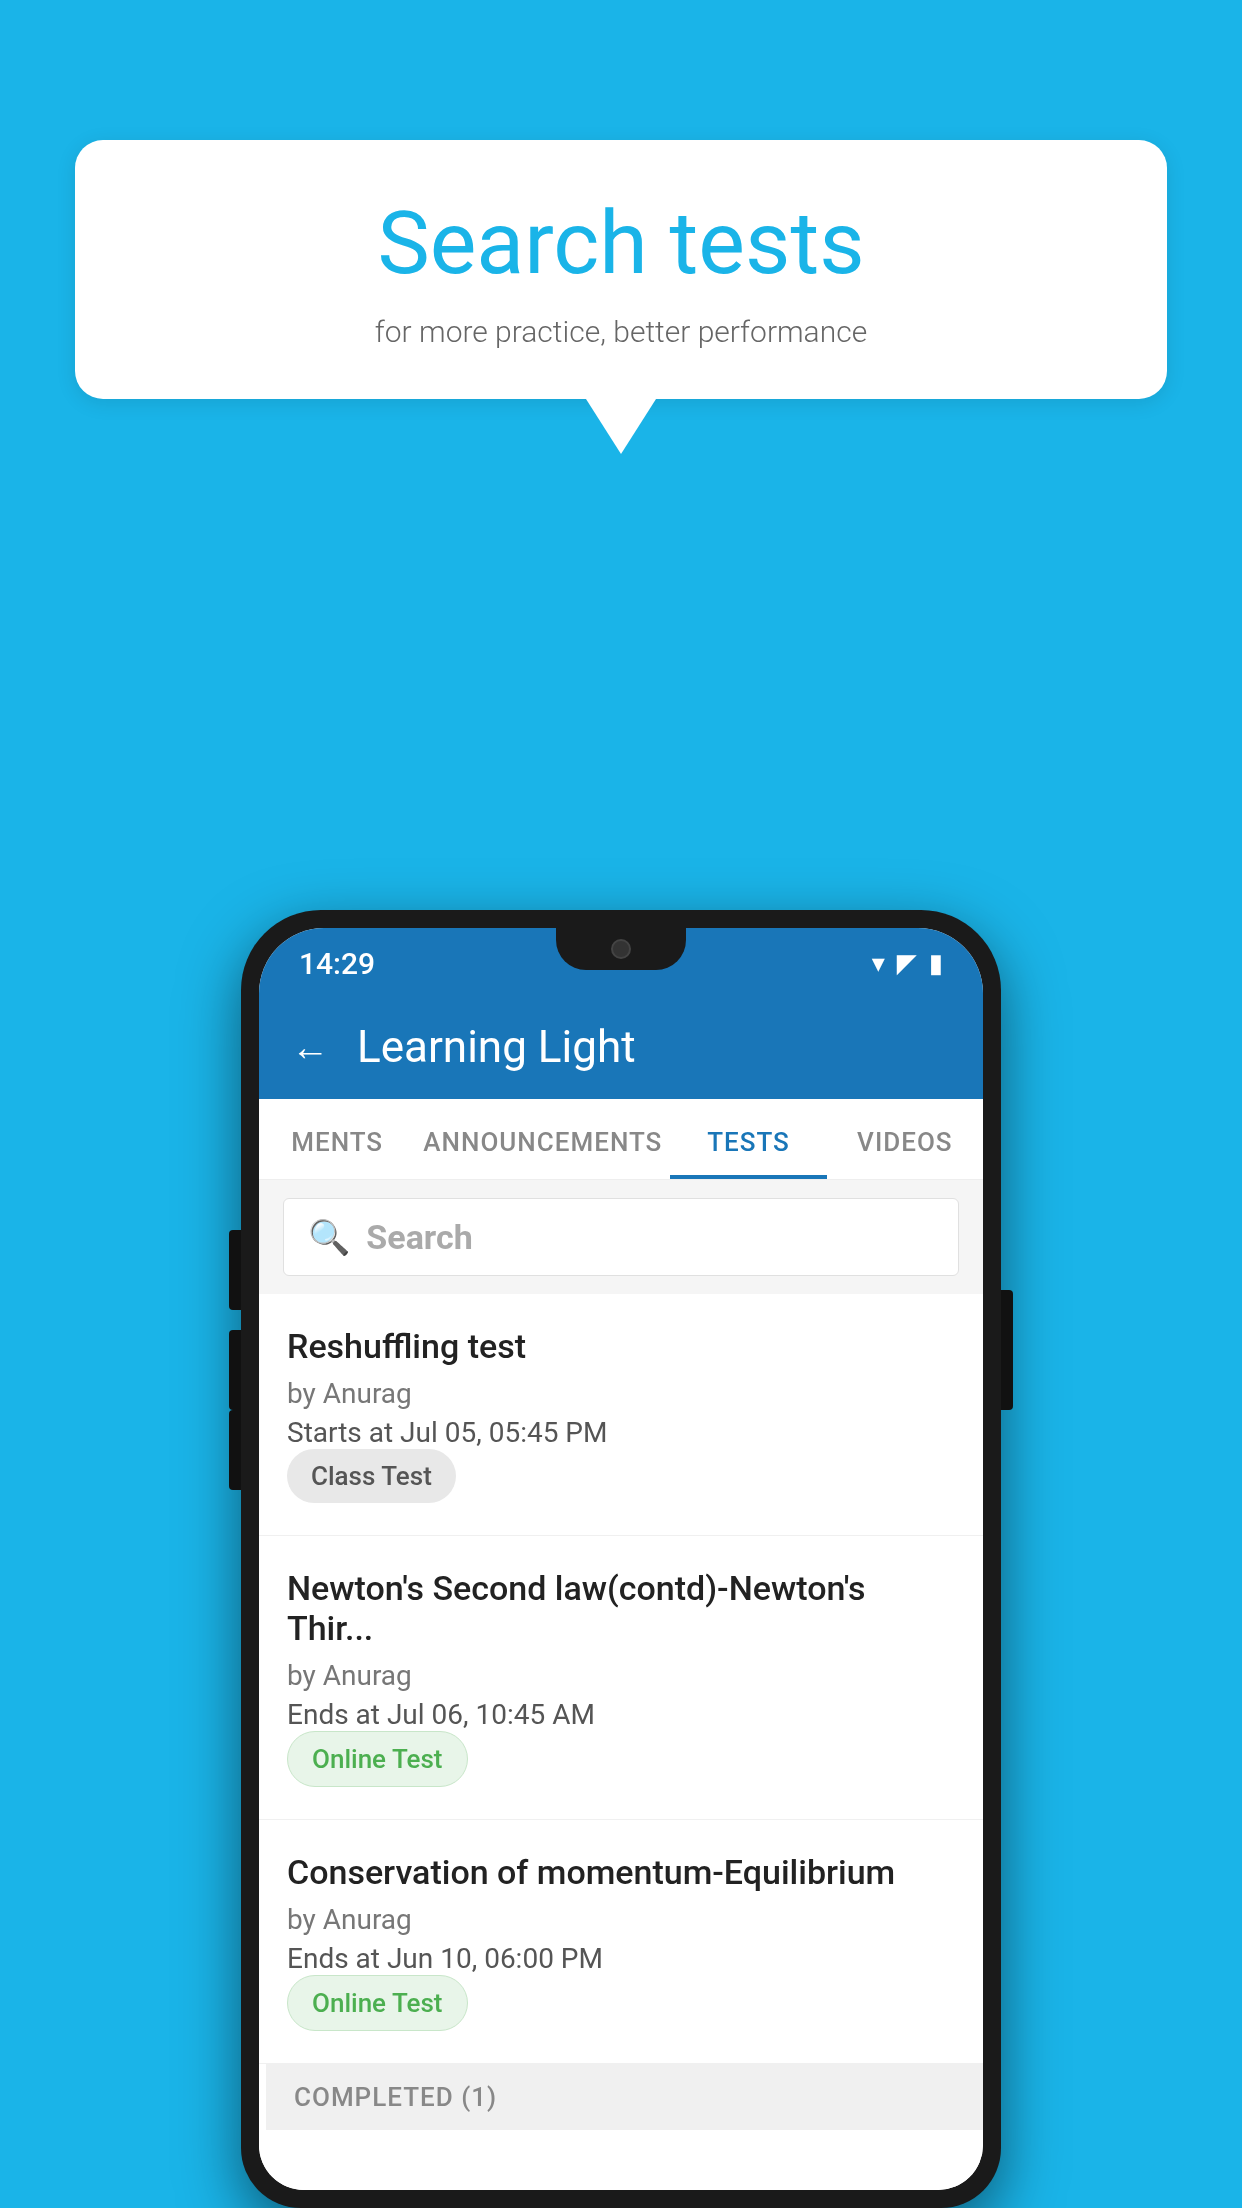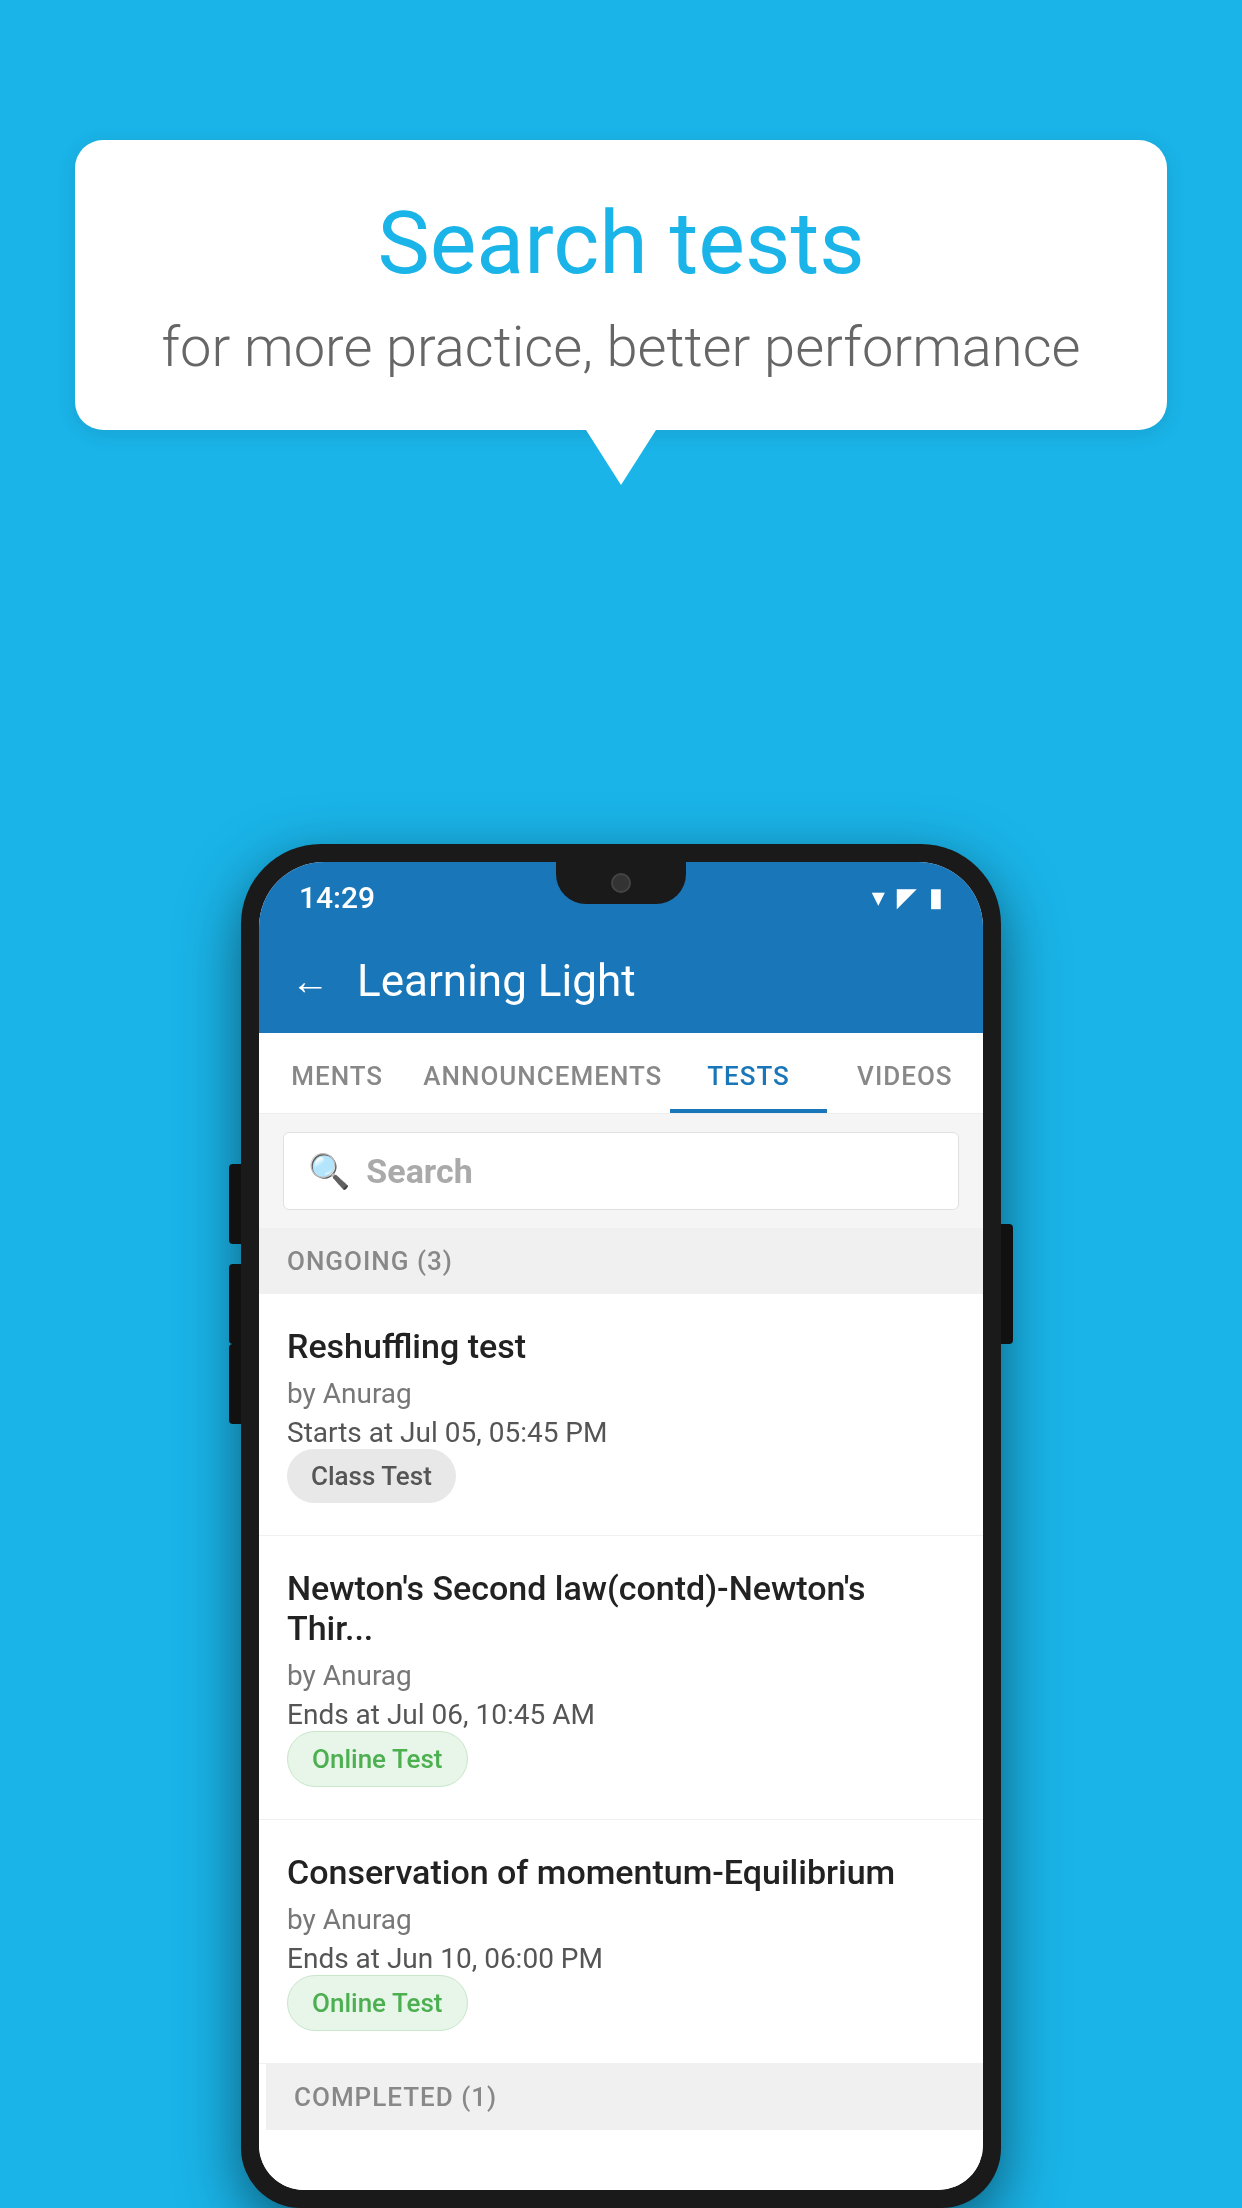--- a/index.html
+++ b/index.html
@@ -35,21 +35,21 @@
 
     .speech-bubble-title {
       font-size: 88px;
       font-weight: 400;
       color: #1ab4e8;
       line-height: 1.1;
       margin-bottom: 22px;
     }
 
     .speech-bubble-subtitle {
-      font-size: 56px;
+      font-size: 30px;
       color: #666;
       font-weight: 300;
     }
 
     .speech-bubble-tail {
       width: 0;
       height: 0;
       border-left: 35px solid transparent;
       border-right: 35px solid transparent;
       border-top: 55px solid white;
@@ -378,23 +378,20 @@
         </div>
       </div>
 
       <div class="search-container">
         <div class="search-bar">
           <span class="search-icon">🔍</span>
           <span class="search-placeholder">Search</span>
         </div>
       </div>
 
-      <div class="section-header">
-        <span class="section-header-text">ONGOING (3)</span>
-      </div>
 
       <div class="test-item">
         <div class="test-info">
           <div class="test-name">Reshuffling test</div>
           <div class="test-author">by Anurag</div>
           <div class="test-date">
             <span>Starts at</span>&nbsp;<span>Jul 05, 05:45 PM</span>
           </div>
         </div>
         <div class="badge badge-class">Class Test</div>

